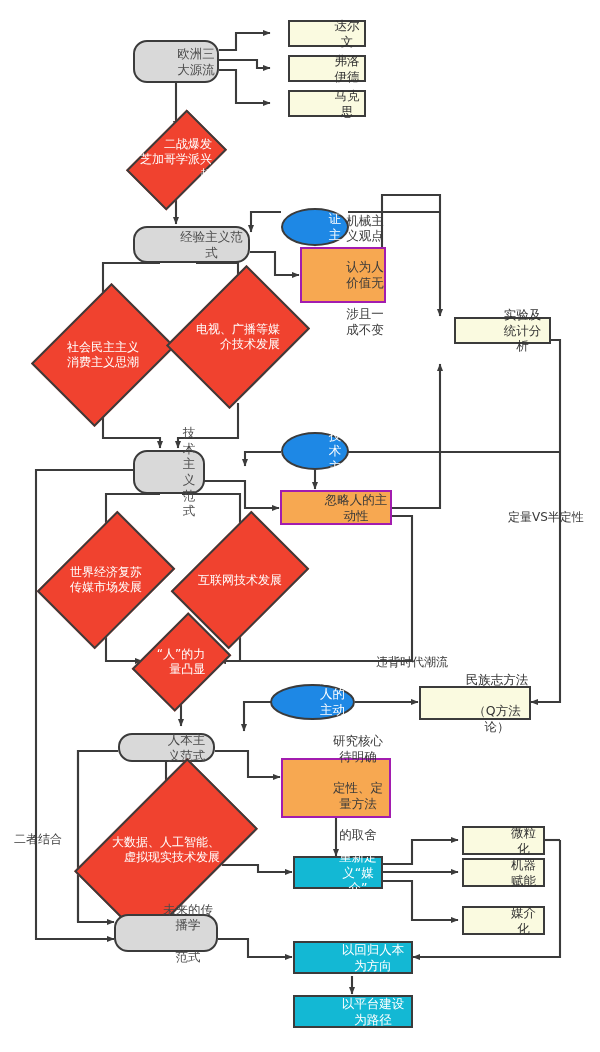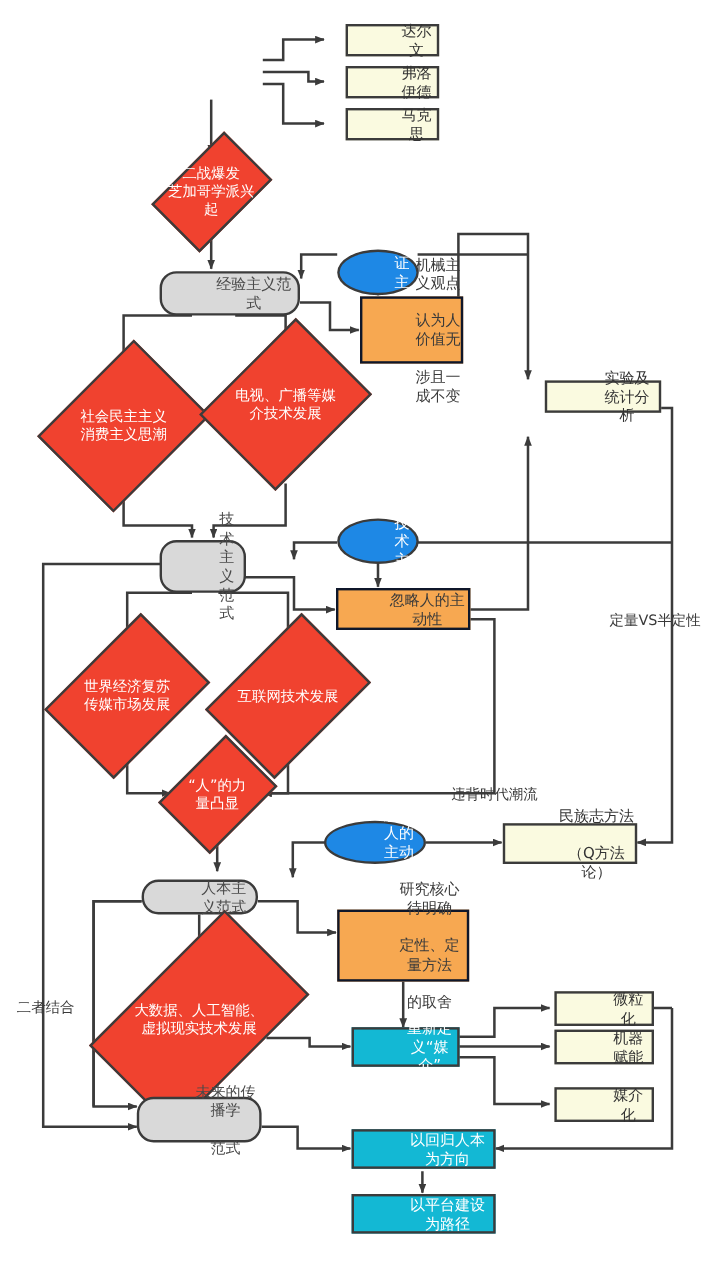--- a/index.html
+++ b/index.html
@@ -6,29 +6,29 @@
   body{font-family:"DejaVu Sans","Liberation Sans",sans-serif;}
   #stage{position:relative;width:600px;height:1052px;background:#fff;overflow:hidden;}
   svg#edges{position:absolute;left:0;top:0;width:600px;height:1052px;}
   .node{position:absolute;box-sizing:border-box;display:flex;align-items:center;
         justify-content:center;text-align:center;line-height:1.25;padding-left:40px;}
   .node span{display:block;width:100%;padding:0 2px;}
 
   
   .cream{background:#FAFAE0;border:2px solid #3B3B3B;color:#333;font-size:12.5px;}
   .rounded{background:#D9D9D9;border:2px solid #3B3B3B;border-radius:14px;color:#4a4a4a;font-size:12.5px;}
-  .orange{background:#F7A851;border:2px solid #0f172a;color:#3a3a3a;font-size:12.5px;}
+  .orange{background:#F7A851;border:2px solid #a21caf;color:#3a3a3a;font-size:12.5px;}
   .cyan{background:#13B8D4;border:2px solid #3B3B3B;color:#ffffff;font-size:12.5px;}
   .ellipse{background:#1E88E5;border:2px solid #3B3B3B;border-radius:50%;color:#ffffff;font-size:12.5px;}
   .diamond-wrap{position:absolute;}
   .diamond-wrap .dshape{position:absolute;left:0;top:0;width:100%;height:100%;
         background:#F0422F;border:2px solid #3B3B3B;
         transform:rotate(45deg);box-sizing:border-box;}
   .diamond-wrap .dtext{position:absolute;left:0;top:0;width:100%;height:100%;
-        display:flex;align-items:center;justify-content:center;text-align:center;
+        display:flex;align-items:center;justify-content:center;text-align:right;
         color:#ffffff;font-size:12px;line-height:1.25;z-index:2;pointer-events:none;}
   .edge-label{position:absolute;font-size:12px;color:#3a3a3a;white-space:nowrap;}
 </style>
 </head>
 <body>
 
 <div id="stage">
 
   <svg id="edges" viewBox="0 0 600 1052" xmlns="http://www.w3.org/2000/svg">
     <defs>
@@ -117,20 +117,23 @@
     <g fill="none" stroke="#3B3B3B" stroke-width="2.1">
 
       <path d="M348,212 L440,212"></path>
       <path d="M348,452 L560,452"></path>
       <path d="M392,840 L392,840"></path>
       <path d="M118,751 L78,751 L78,922"></path>
       <path d="M545,840 L560,840"></path>
     </g>
   </svg>
 
+  <div class="node rounded" style="left:133px;top:40px;width:86px;height:43px;">
+    <span>欧洲三大源流</span>
+  </div>
 
   <div class="node cream" style="left:288px;top:20px;width:78px;height:27px;">
     <span>达尔文</span>
   </div>
   <div class="node cream" style="left:288px;top:55px;width:78px;height:27px;">
     <span>弗洛伊德</span>
   </div>
   <div class="node cream" style="left:288px;top:90px;width:78px;height:27px;">
     <span>马克思</span>
   </div>

